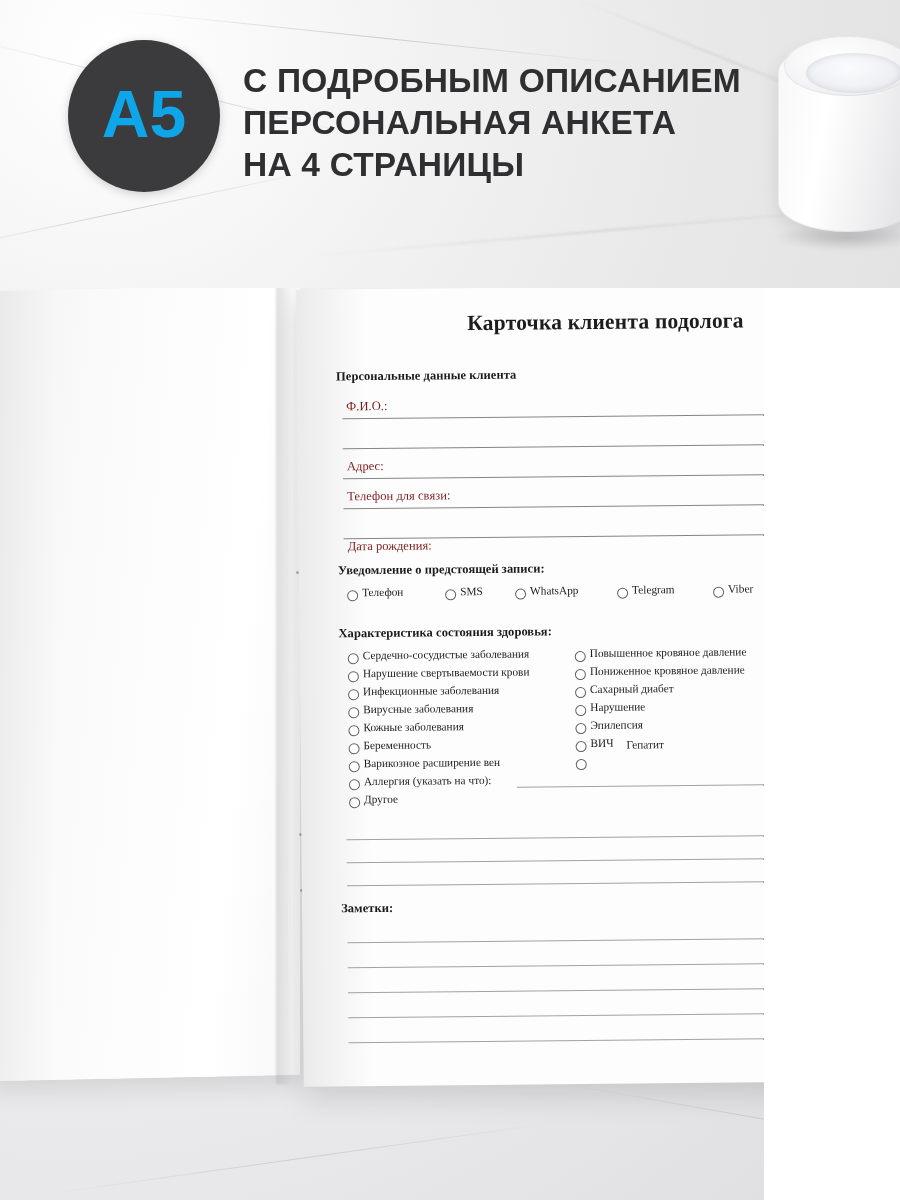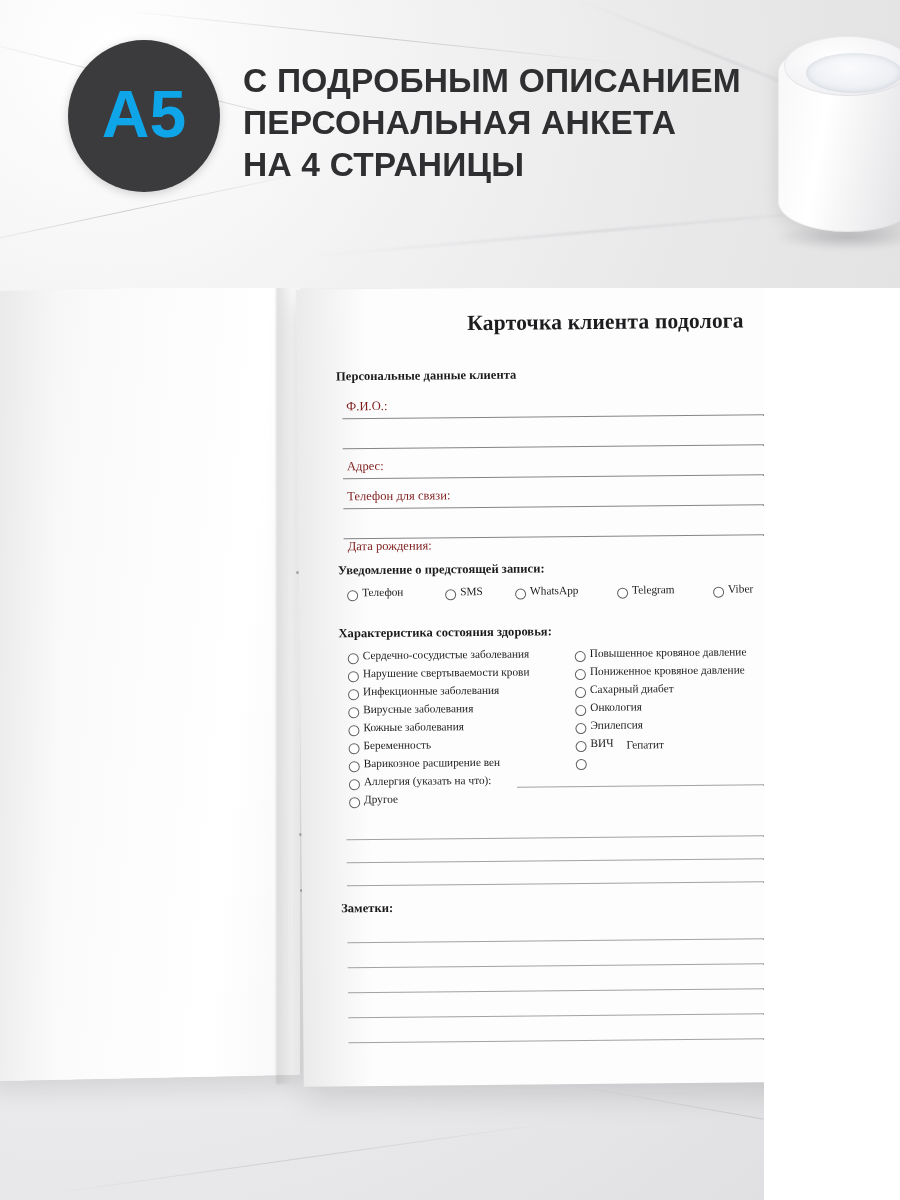--- a/index.html
+++ b/index.html
@@ -363,21 +363,21 @@
       <div class="circ" style="left:275px; top:364px;"></div>
       <div class="opt-text" style="left:290px; top:360px;">Повышенное кровяное давление</div>
 
       <div class="circ" style="left:275px; top:382px;"></div>
       <div class="opt-text" style="left:290px; top:378px;">Пониженное кровяное давление</div>
 
       <div class="circ" style="left:275px; top:400px;"></div>
       <div class="opt-text" style="left:290px; top:396px;">Сахарный диабет</div>
 
       <div class="circ" style="left:275px; top:418px;"></div>
-      <div class="opt-text" style="left:290px; top:414px;">Онкология</div>
+      <div class="opt-text" style="left:290px; top:414px;">Нарушение</div>
 
       <div class="circ" style="left:275px; top:436px;"></div>
       <div class="opt-text" style="left:290px; top:432px;">Эпилепсия</div>
 
       <div class="circ" style="left:275px; top:454px;"></div>
       <div class="opt-text" style="left:290px; top:450px;">ВИЧ</div>
 
       <div class="circ" style="left:275px; top:472px;"></div>
       <div class="opt-text" style="left:290px; top:452px;margin-left:36px;">Гепатит</div>
 

